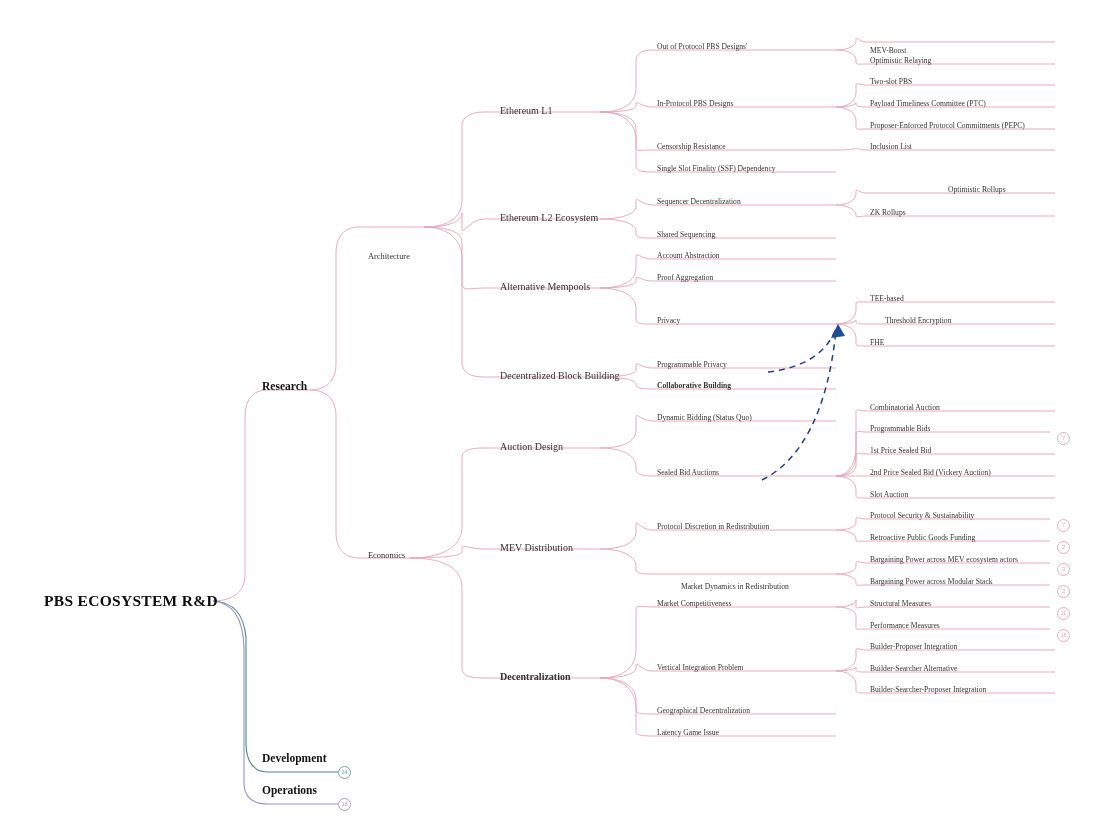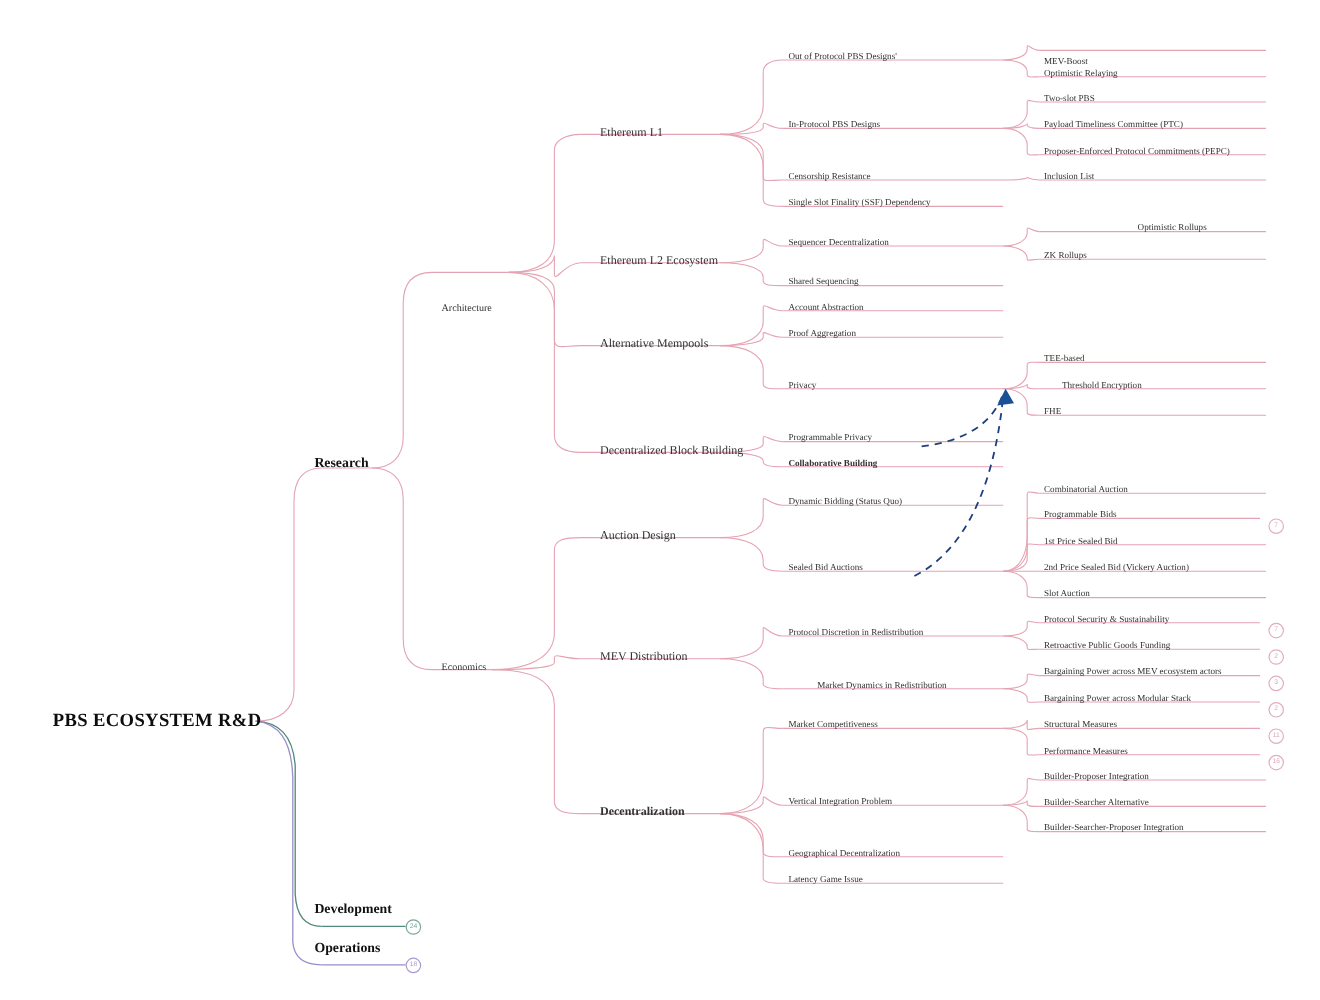--- a/index.html
+++ b/index.html
@@ -275,21 +275,21 @@
   <div class="node l4" style="left:657px;top:414px;">
     <span class="lbl">Dynamic Bidding (Status Quo)</span>
   </div>
   <div class="node l4" style="left:657px;top:469px;">
     <span class="lbl">Sealed Bid Auctions</span>
   </div>
 
   <div class="node l4" style="left:657px;top:523px;">
     <span class="lbl">Protocol Discretion in Redistribution</span>
   </div>
-  <div class="node l4" style="left:657px;top:567px;padding-left:24px;">
+  <div class="node l4" style="left:657px;top:583px;padding-left:24px;">
     <span class="lbl">Market Dynamics in Redistribution</span>
   </div>
 
   <div class="node l4" style="left:657px;top:600px;">
     <span class="lbl">Market Competitiveness</span>
   </div>
   <div class="node l4" style="left:657px;top:664px;">
     <span class="lbl">Vertical Integration Problem</span>
   </div>
   <div class="node l4" style="left:657px;top:707px;">

